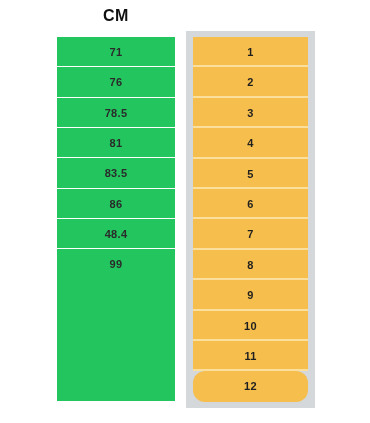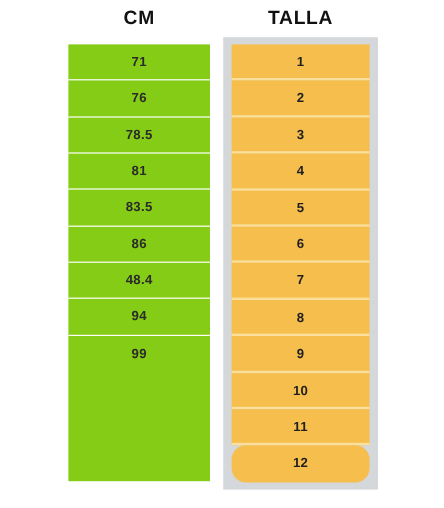--- a/index.html
+++ b/index.html
@@ -48,21 +48,21 @@
     width: 129px;
   }
 
   
   .cm-column {
     position: absolute;
     left: 57px;
     top: 37px;
     width: 118px;
     height: 364px;
-    background: #84cc16;
+    background: #22c55e;
     box-sizing: border-box;
   }
   .cm-cell {
     height: 30.33px;
     line-height: 30.33px;
     text-align: center;
     font-size: 11px;
     font-weight: bold;
     color: #2b2b2b;
     letter-spacing: 0.3px;
@@ -106,32 +106,30 @@
     border-radius: 12px;
   }
 </style>
 </head>
 <body>
 
 <div class="size-chart">
 
   <div class="headers">
     <div class="col-header cm">CM</div>
-    <div class="col-header talla">TALLA</div>
   </div>
 
   <div class="cm-column">
     <div class="cm-cell">71</div>
     <div class="cm-cell">76</div>
     <div class="cm-cell">78.5</div>
     <div class="cm-cell">81</div>
     <div class="cm-cell">83.5</div>
     <div class="cm-cell">86</div>
     <div class="cm-cell">48.4</div>
-    <div class="cm-cell">94</div>
     <div class="cm-cell">99</div>
   </div>
 
   <div class="talla-frame">
     <div class="talla-column">
       <div class="talla-cell">1</div>
       <div class="talla-cell">2</div>
       <div class="talla-cell">3</div>
       <div class="talla-cell">4</div>
       <div class="talla-cell">5</div>

